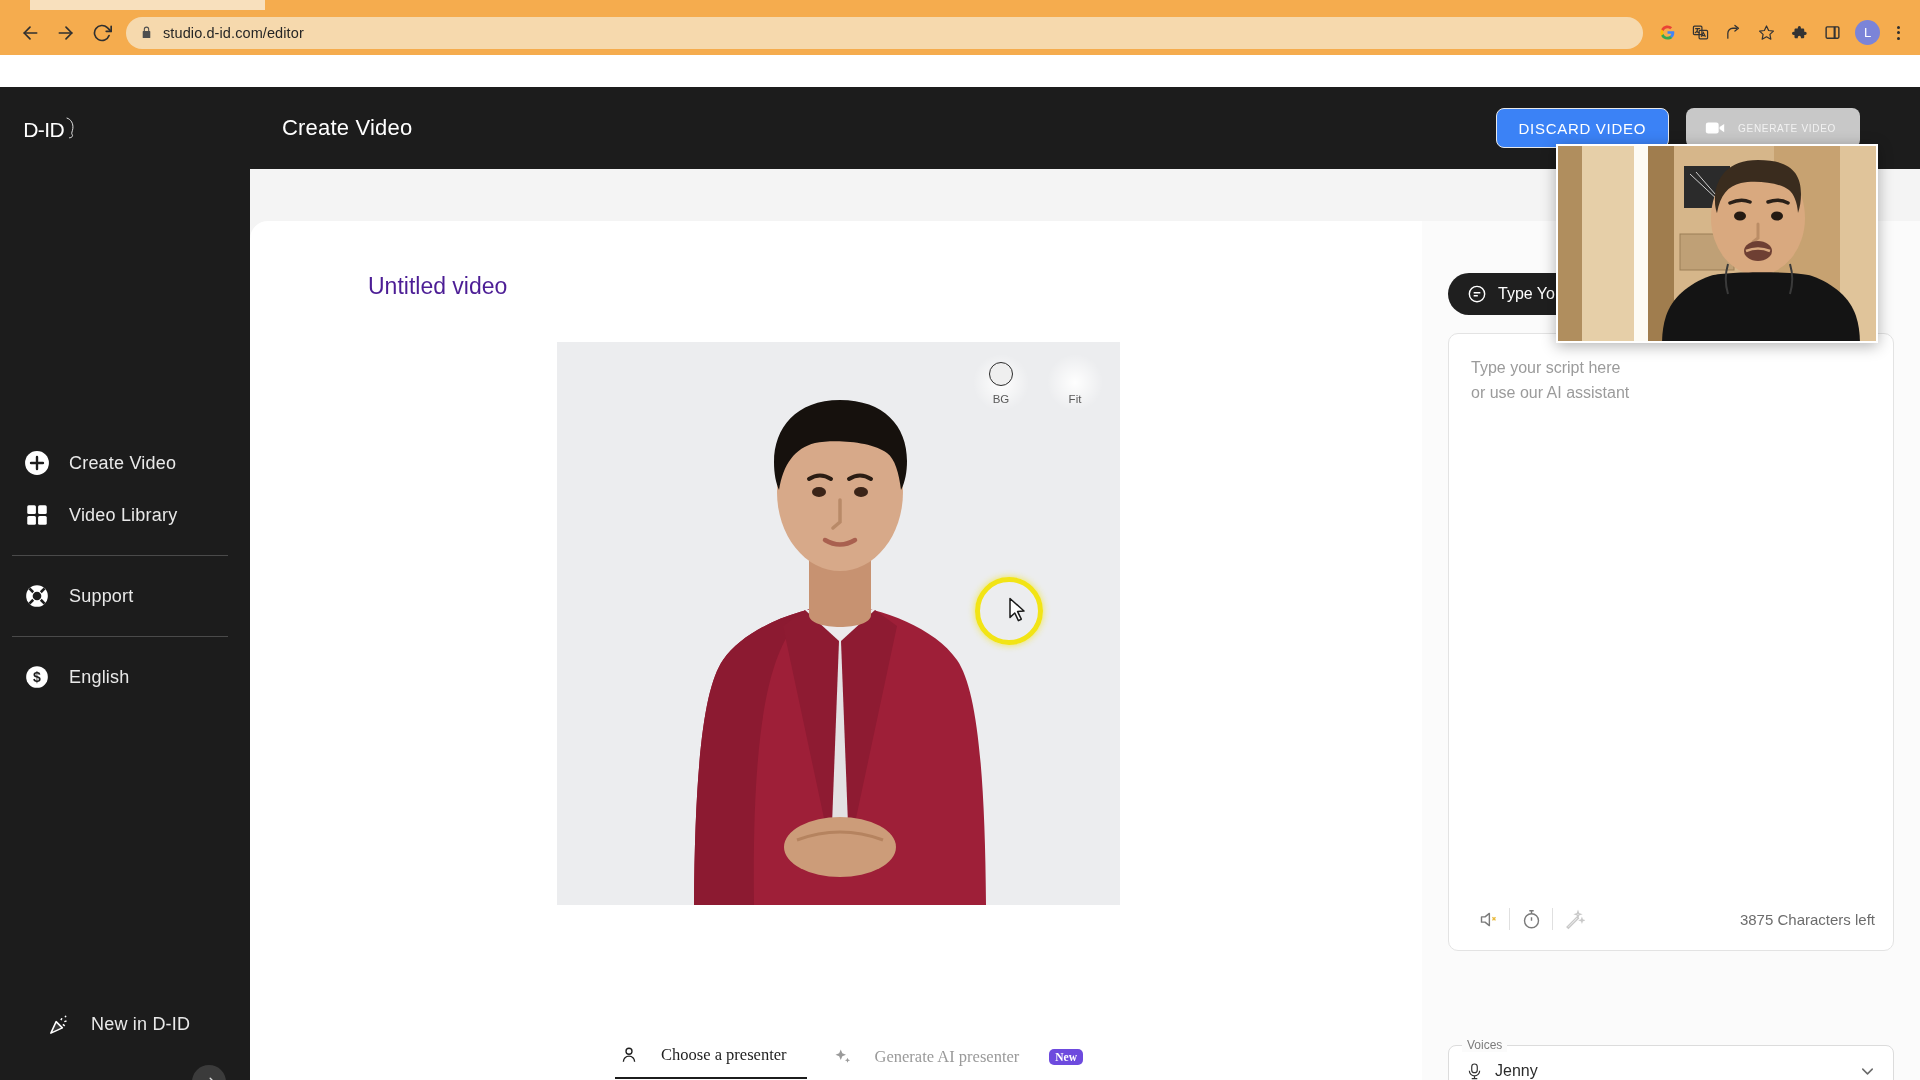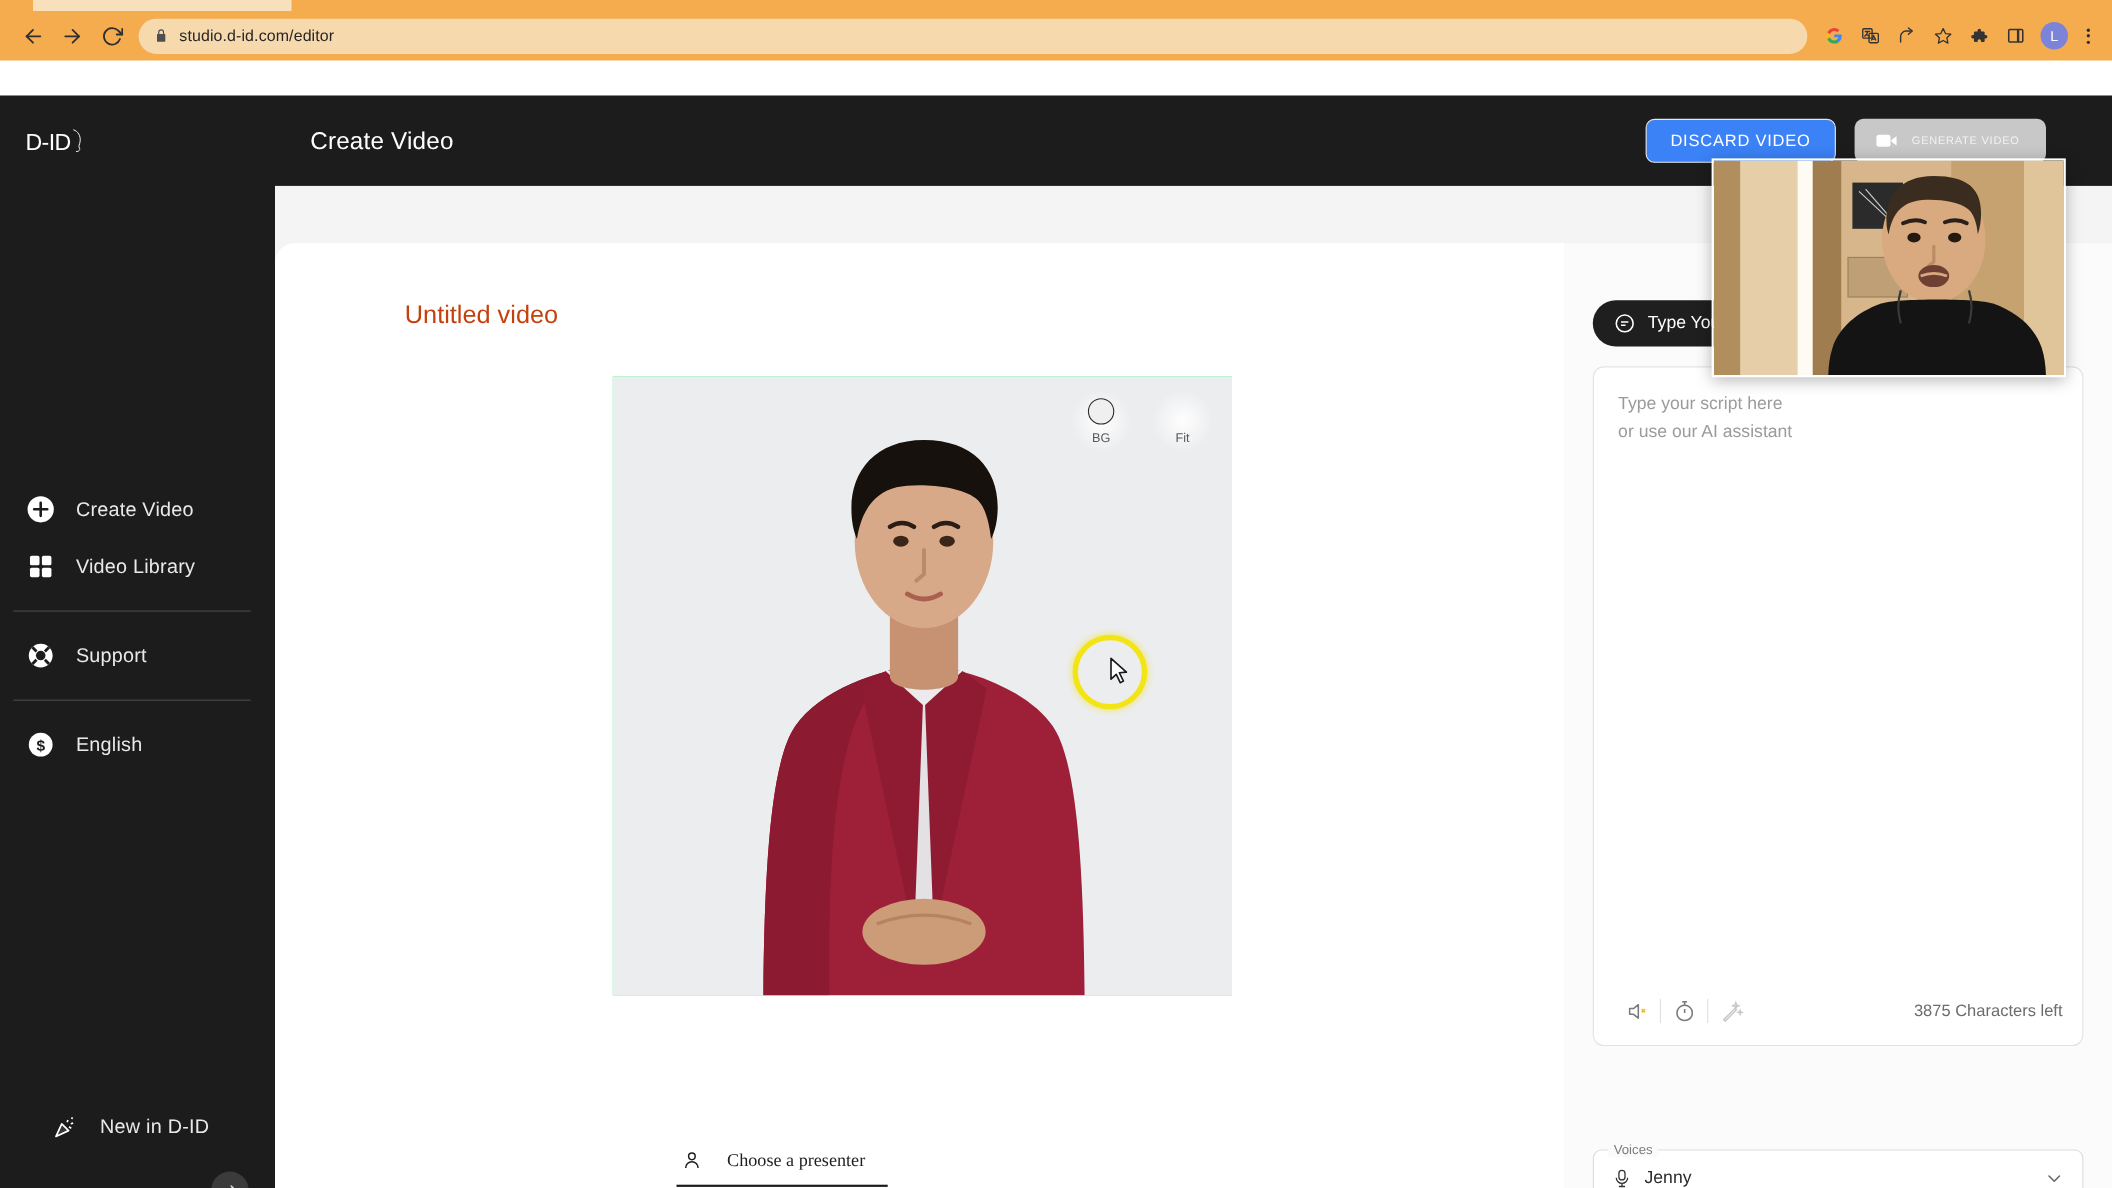--- a/index.html
+++ b/index.html
@@ -71,21 +71,21 @@
     color: #f2f2f2; font-size: 10px; letter-spacing: .7px; display: flex; align-items: center; gap: 12px;
   }
   #generate-video-button svg { width: 22px; height: 22px; }
 
   
   #content { position: absolute; left: 250px; top: 82px; width: 1670px; height: 943px; background: #f4f4f4; }
   #canvas-panel {
     position: absolute; left: 0; top: 52px; width: 1172px; height: 891px;
     background: #fff; border-radius: 18px 0 0 0;
   }
-  #video-title { position: absolute; left: 118px; top: 52px; font-size: 23px; color: #c2410c; }
+  #video-title { position: absolute; left: 118px; top: 52px; font-size: 23px; color: #4c1d95; }
 
   #stage { position: absolute; left: 307px; top: 121px; width: 563px; height: 563px; background: #86efac; overflow: hidden; }
   #presenter-photo { position: absolute; left: 0; top: 0; width: 563px; height: 563px; }
 
   #stage-controls { position: absolute; right: 17px; top: 12px; display: flex; gap: 18px; }
   .stage-ctl { width: 56px; display: flex; flex-direction: column; align-items: center; gap: 7px;
                padding: 8px 0 6px; background: radial-gradient(closest-side, rgba(255,255,255,.97), rgba(255,255,255,0)); }
   .stage-ctl-label { font-size: 11.5px; color: #5a5a5a; }
   #bg-swatch { width: 24px; height: 24px; border-radius: 50%; background: #efefef; border: 1.6px solid #2c2c2c; }
   #fit-spacer { height: 24px; }
@@ -394,20 +394,30 @@
 
       <div id="presenter-tabs">
         <div id="tab-choose-presenter" class="ptab">
           <span class="ptab-ico">
             <svg viewBox="0 0 24 24" fill="none" stroke="#1f1f1f" stroke-width="1.8">
                 <circle cx="12" cy="7" r="4"></circle>
                 <path d="M4.5 21a7.5 7.5 0 0 1 15 0"></path>
               </svg>
           </span>
           <span class="ptab-label">Choose a presenter</span>
+        </div>
+        <div id="tab-generate-ai" class="ptab">
+          <span class="ptab-ico">
+            <svg viewBox="0 0 24 24" fill="#9a9a9a">
+                <path d="M9 2l2.1 4.9L16 9l-4.9 2.1L9 16l-2.1-4.9L2 9l4.9-2.1z"></path>
+                <path d="M18 13l1 2.4 2.4 1-2.4 1-1 2.4-1-2.4-2.4-1 2.4-1z"></path>
+              </svg>
+          </span>
+          <span class="ptab-label">Generate AI presenter</span>
+          <span id="new-badge">New</span>
         </div>
       </div>
 
       <div id="presenter-grid">
         <div class="presenter-row">
           <div id="add-presenter-button">
             
             
           </div>
           <div class="presenter-cell selected">

